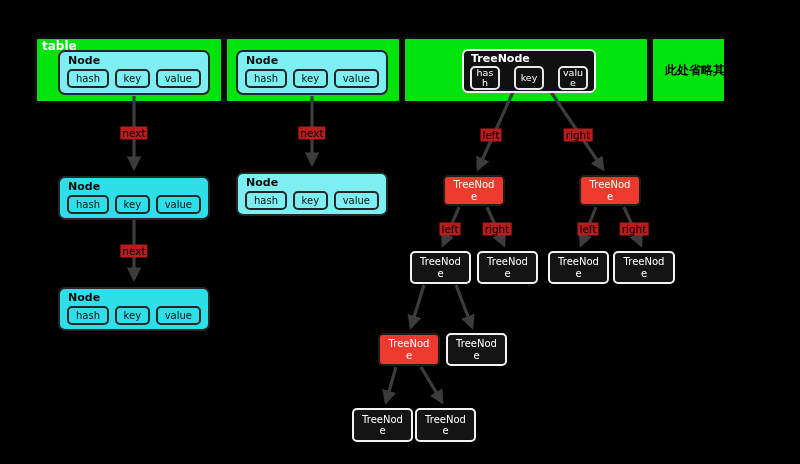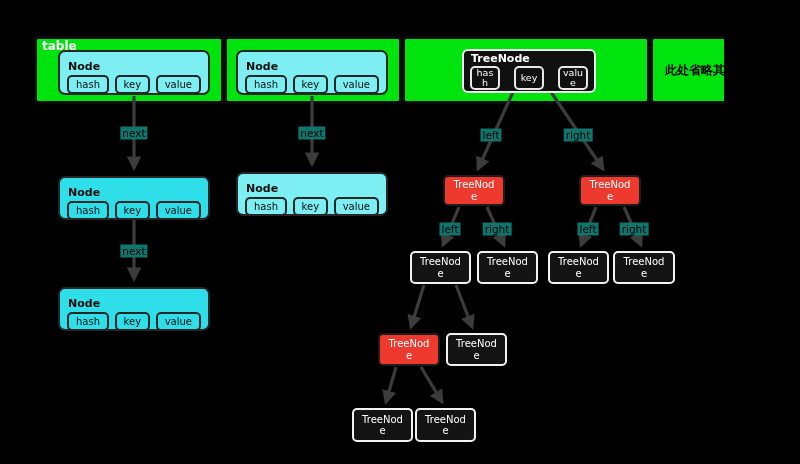--- a/index.html
+++ b/index.html
@@ -14,21 +14,21 @@
   }
   .table-label{position:absolute;left:42px;top:39px;color:#fff;font-weight:bold;font-size:12px;}
   .note{
     position:absolute;left:650px;top:36px;width:126px;height:68px;
     display:flex;align-items:center;justify-content:center;
     color:#000;font-weight:bold;font-size:12px;text-align:center;
   }
   
   .cnode{
     position:absolute;box-sizing:border-box;border:2px solid #262626;border-radius:7px;
-    padding:8px 7px 4px 7px;
+    padding:2px 7px 4px 7px;
   }
   .cnode.light{background:#7deff2;}
   .cnode.deep{background:#2edee9;}
   .cnode .ntitle{font-weight:bold;font-size:11px;color:#0d0d0d;margin:0 0 2px 1px;}
   .frow{display:flex;justify-content:space-between;align-items:center;}
   .fbox{
     box-sizing:border-box;border:2px solid #262626;border-radius:5px;height:19px;
     display:flex;align-items:center;justify-content:center;
     font-size:10px;color:#0d0d0d;padding:0 7px;background:transparent;
   }
@@ -48,21 +48,21 @@
   .tree-node{
     position:absolute;box-sizing:border-box;border-radius:5px;
     display:flex;align-items:center;justify-content:center;
   }
   .tree-node.red{background:#ee392e;border:2px solid #1d1d1d;}
   .tree-node.black{background:#141414;border:2px solid #f2f2f2;}
   .tree-node .wrapw{display:block;width:46px;word-break:break-all;text-align:center;
     color:#fff;font-size:10px;line-height:1.15;}
   
   .elabel{
-    position:absolute;transform:translate(-50%,-50%);background:#0f766e;color:#000;
+    position:absolute;transform:translate(-50%,-50%);background:#b91c1c;color:#000;
     font-size:10.5px;line-height:13px;padding:0 2px;white-space:nowrap;
   }
   .arrows{position:absolute;left:0;top:0;}
 </style>
 </head>
 <body>
 
 <div class="canvas">
 
   <div class="bucket" style="left:34px;width:190px;"></div>

